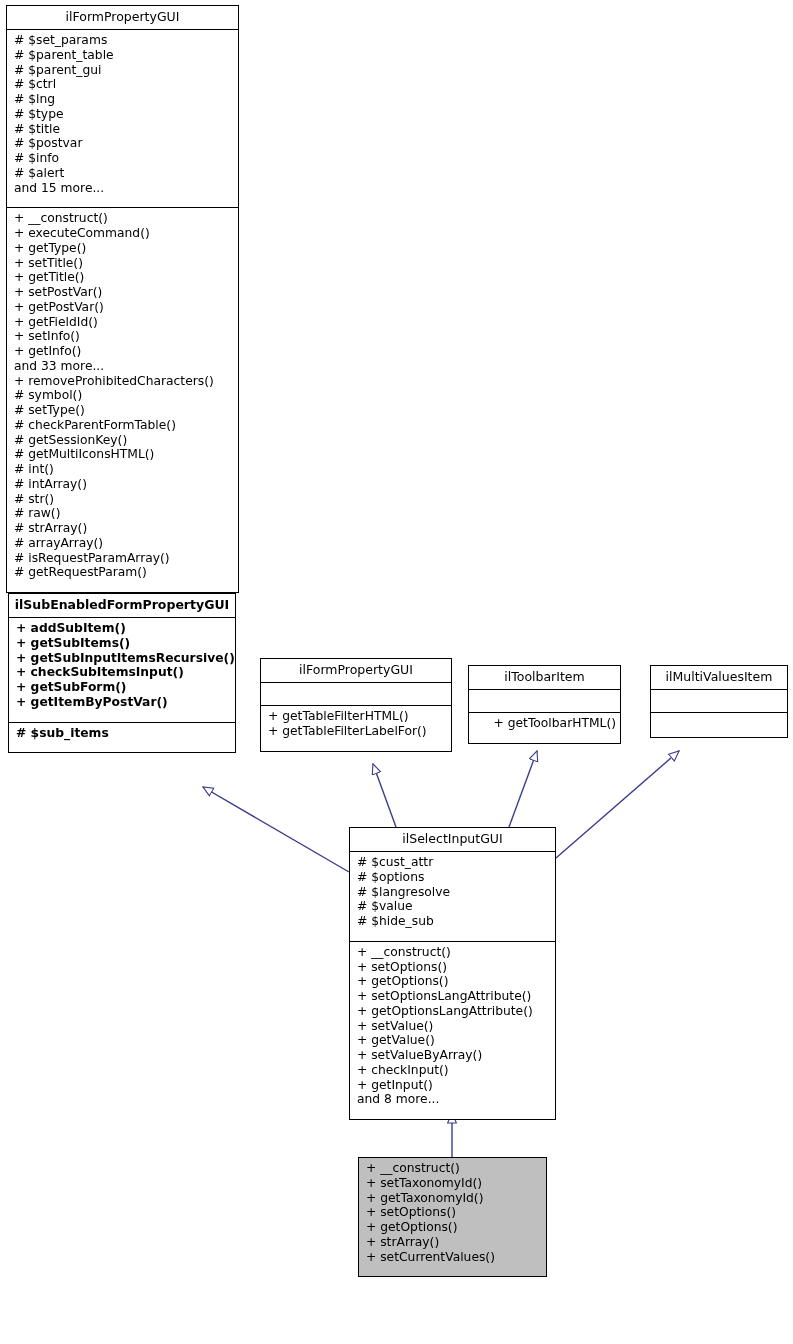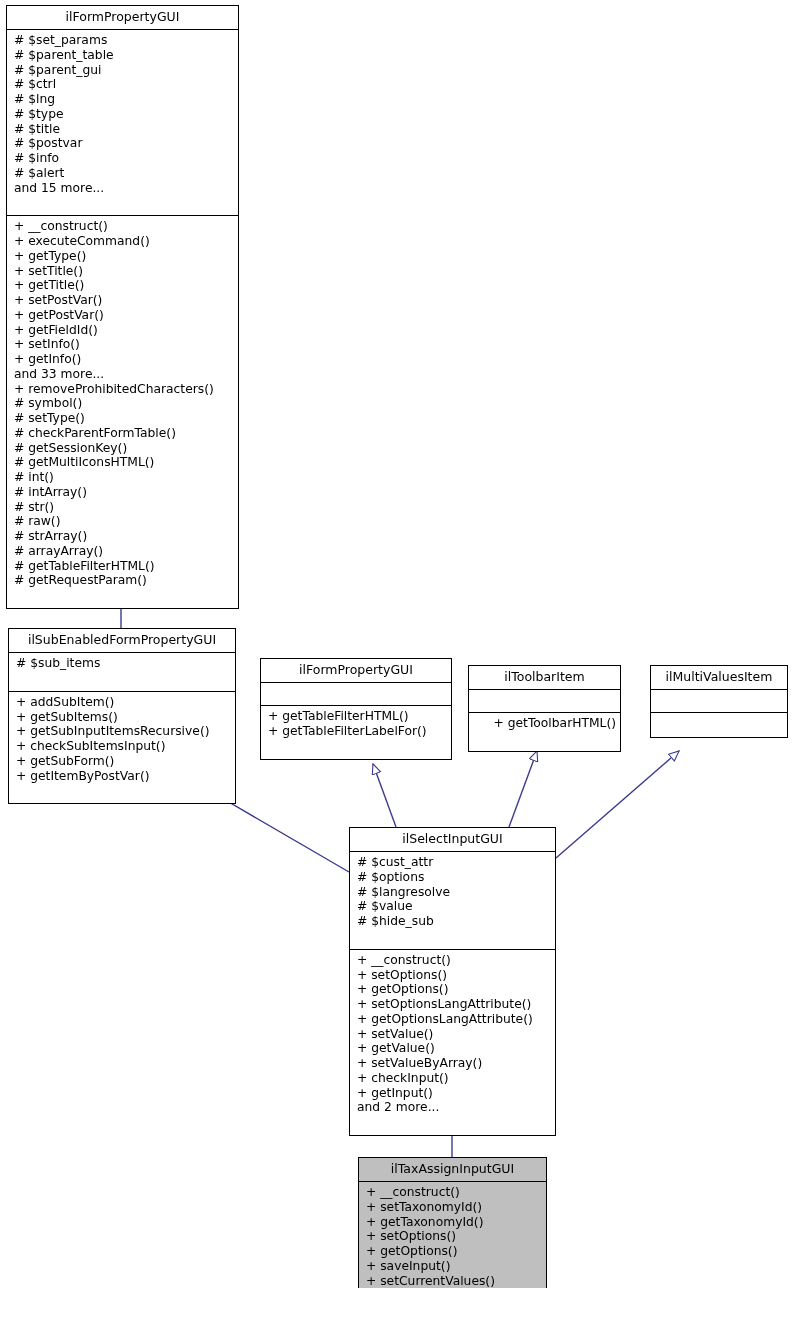--- a/index.html
+++ b/index.html
@@ -37,21 +37,21 @@
   .uml-title {
     text-align: center;
     font-size: 12.5px;
     line-height: 14px;
     color: #000000;
     padding: 4px 4px 5px 4px;
     border-bottom: 1px solid #000000;
     white-space: nowrap;
   }
   .uml-compartment {
-    padding: 3px 4px 20px 7px;
+    padding: 3px 4px 12px 7px;
     border-bottom: 1px solid #000000;
     font-size: 12.3px;
     line-height: 14.75px;
     color: #000000;
   }
   .uml-compartment:last-child {
     border-bottom: none;
   }
   .uml-compartment.empty {
     height: 22px;
@@ -132,37 +132,37 @@
       <div class="uml-row"># setType()</div>
       <div class="uml-row"># checkParentFormTable()</div>
       <div class="uml-row"># getSessionKey()</div>
       <div class="uml-row"># getMultiIconsHTML()</div>
       <div class="uml-row"># int()</div>
       <div class="uml-row"># intArray()</div>
       <div class="uml-row"># str()</div>
       <div class="uml-row"># raw()</div>
       <div class="uml-row"># strArray()</div>
       <div class="uml-row"># arrayArray()</div>
-      <div class="uml-row"># getTableFilterHTML()</div>
+      <div class="uml-row"># isRequestParamArray()</div>
       <div class="uml-row"># getRequestParam()</div>
     </div>
   </div>
 
-  <div class="uml-class" style="left:8px; top:628px; width:228px;">
+  <div class="uml-class" style="left:8px; top:593px; width:228px;font-weight:bold;">
     <div class="uml-title">ilSubEnabledFormPropertyGUI</div>
-    <div class="uml-compartment">
-      <div class="uml-row"># $sub_items</div>
-    </div>
     <div class="uml-compartment">
       <div class="uml-row">+ addSubItem()</div>
       <div class="uml-row">+ getSubItems()</div>
       <div class="uml-row">+ getSubInputItemsRecursive()</div>
       <div class="uml-row">+ checkSubItemsInput()</div>
       <div class="uml-row">+ getSubForm()</div>
       <div class="uml-row">+ getItemByPostVar()</div>
+    </div>
+    <div class="uml-compartment">
+      <div class="uml-row"># $sub_items</div>
     </div>
   </div>
 
   <div class="uml-class" style="left:260px; top:658px; width:192px;">
     <div class="uml-title">ilFormPropertyGUI</div>
     <div class="uml-compartment empty"></div>
     <div class="uml-compartment">
       <div class="uml-row">+ getTableFilterHTML()</div>
       <div class="uml-row">+ getTableFilterLabelFor()</div>
     </div>
@@ -195,30 +195,29 @@
       <div class="uml-row">+ __construct()</div>
       <div class="uml-row">+ setOptions()</div>
       <div class="uml-row">+ getOptions()</div>
       <div class="uml-row">+ setOptionsLangAttribute()</div>
       <div class="uml-row">+ getOptionsLangAttribute()</div>
       <div class="uml-row">+ setValue()</div>
       <div class="uml-row">+ getValue()</div>
       <div class="uml-row">+ setValueByArray()</div>
       <div class="uml-row">+ checkInput()</div>
       <div class="uml-row">+ getInput()</div>
-      <div class="uml-row">and 2 more...</div>
+      <div class="uml-row">and 8 more...</div>
     </div>
   </div>
 
   <div class="uml-class highlight" style="left:358px; top:1157px; width:189px;">
-    <div class="uml-title">ilTaxAssignInputGUI</div>
     <div class="uml-compartment">
       <div class="uml-row">+ __construct()</div>
       <div class="uml-row">+ setTaxonomyId()</div>
       <div class="uml-row">+ getTaxonomyId()</div>
       <div class="uml-row">+ setOptions()</div>
       <div class="uml-row">+ getOptions()</div>
-      <div class="uml-row">+ saveInput()</div>
+      <div class="uml-row">+ strArray()</div>
       <div class="uml-row">+ setCurrentValues()</div>
     </div>
   </div>
 
 </div>
 
 </body></html>

